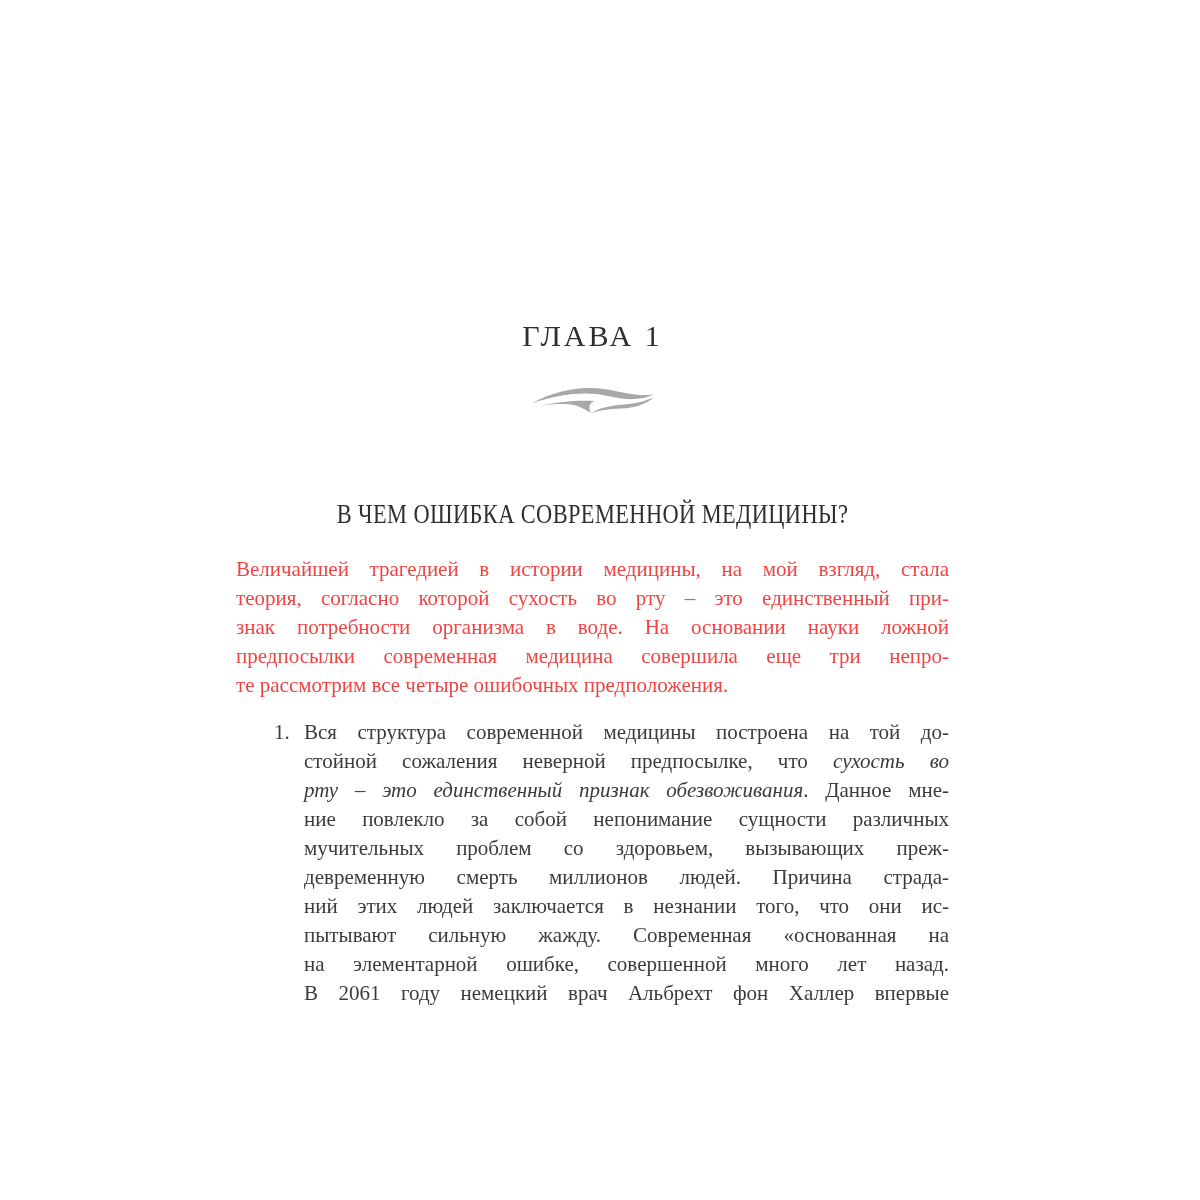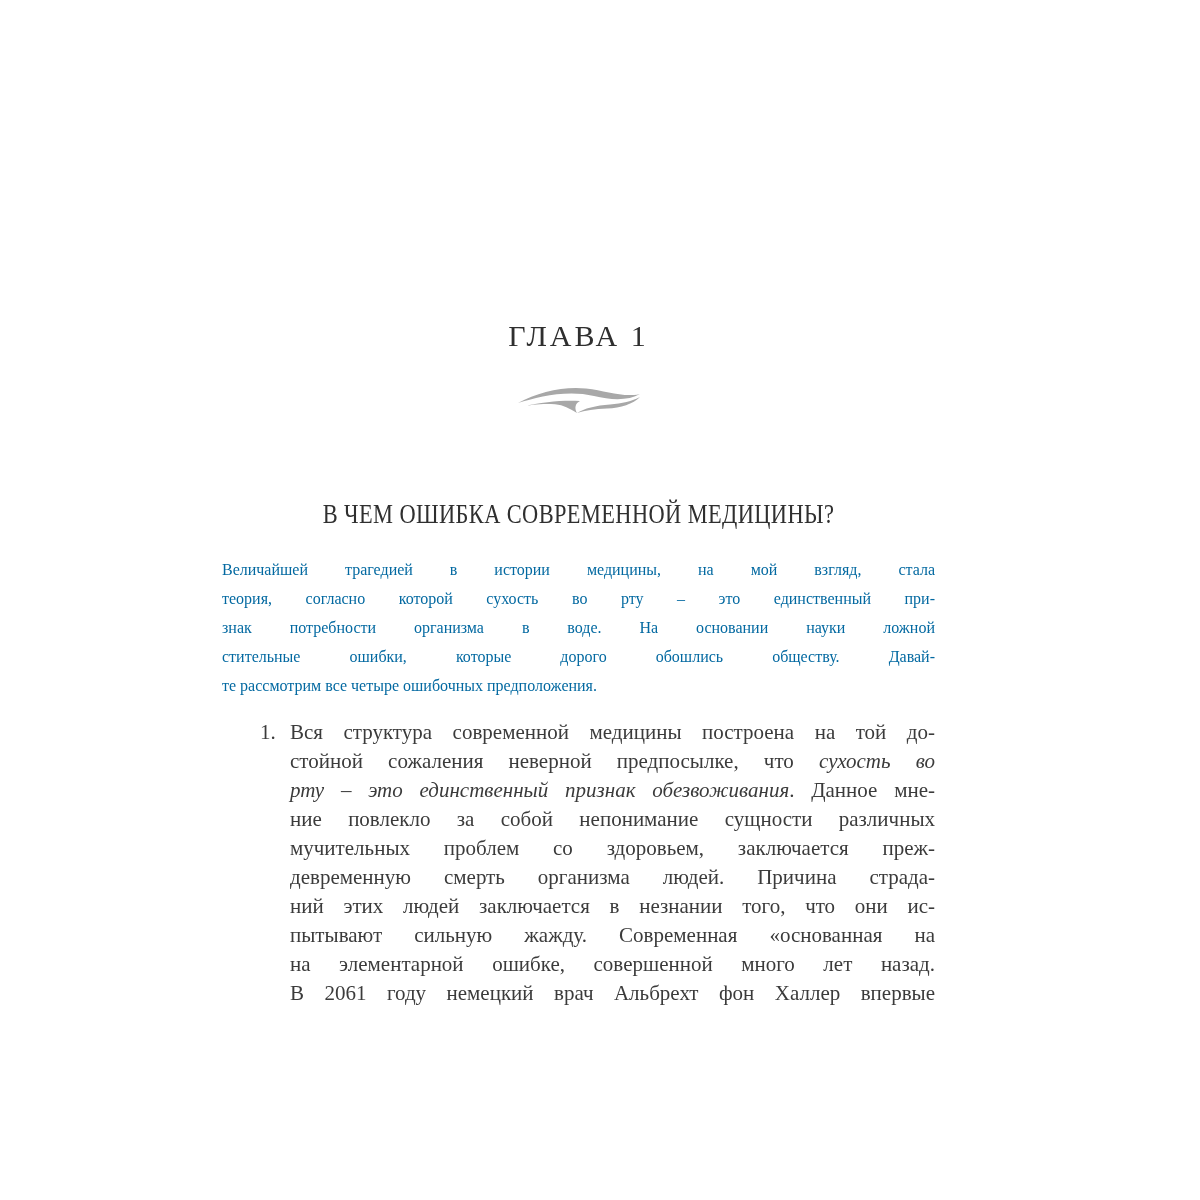--- a/index.html
+++ b/index.html
@@ -6,21 +6,21 @@
   .page {
     position: relative;
     width: 1200px;
     height: 1200px;
     background: #ffffff;
     overflow: hidden;
     font-family: "Liberation Serif", "DejaVu Serif", serif;
   }
   .content {
     position: absolute;
-    left: 222px;
+    left: 236px;
     top: 0;
     width: 713px;
   }
   .chapter-title {
     margin: 318px 0 0 0;
     font-size: 30px;
     line-height: 36px;
     font-weight: normal;
     letter-spacing: 3px;
     text-align: center;
@@ -39,23 +39,23 @@
     font-weight: normal;
     letter-spacing: 0.5px;
     text-align: center;
     color: #2f2f2f;
     transform: scaleX(0.8);
     transform-origin: 50% 50%;
     white-space: nowrap;
   }
   .intro {
     margin-top: 24px;
-    font-size: 16px;
+    font-size: 21px;
     line-height: 29px;
-    color: #0369a1;
+    color: #ef4444;
   }
   .list-item {
     position: relative;
     margin-top: 18px;
     padding-left: 68px;
     font-size: 21px;
     line-height: 29px;
     color: #3b3b3b;
   }
   .list-number {
@@ -84,33 +84,33 @@
       <path d="M6 21.5 C 28 16.5, 48 15, 64 16 C 59.5 18, 58 23, 61 28 C 53 23.5, 48 20, 39 19.3 C 26 18.3, 14 20, 6 21.5 Z" fill="#a8a8a8"></path>
       <path d="M61 28 C 68 23.5, 80 20.5, 94 19.5 C 106 18.6, 116 16, 124 12 C 117 19, 105 23, 91 23.5 C 79 24, 69 25.5, 61 28 Z" fill="#a8a8a8"></path>
     </svg>
 
     <h1 class="section-title">В ЧЕМ ОШИБКА СОВРЕМЕННОЙ МЕДИЦИНЫ?</h1>
 
     <div class="intro">
         <div class="bline just"><span>Величайшей трагедией в истории медицины, на мой взгляд, стала</span></div>
         <div class="bline just"><span>теория, согласно которой сухость во рту – это единственный при-</span></div>
         <div class="bline just"><span>знак потребности организма в воде. На основании науки ложной</span></div>
-        <div class="bline just"><span>стительные ошибки, которые дорого обошлись обществу. Давай-</span></div>
+        <div class="bline just"><span>предпосылки современная медицина совершила еще три непро-</span></div>
         <div class="bline"><span>те рассмотрим все четыре ошибочных предположения.</span></div>
       </div>
 
     <div class="list-item">
       <span class="list-number">1.</span>
       <div class="list-lines">
           <div class="bline just"><span>Вся структура современной медицины построена на той до-</span></div>
           <div class="bline just"><span>стойной сожаления неверной предпосылке, что </span><i>сухость во</i></div>
           <div class="bline just"><i>рту – это единственный признак обезвоживания</i><span>. Данное мне-</span></div>
           <div class="bline just"><span>ние повлекло за собой непонимание сущности различных</span></div>
-          <div class="bline just"><span>мучительных проблем со здоровьем, заключается преж-</span></div>
-          <div class="bline just"><span>девременную смерть организма людей. Причина страда-</span></div>
+          <div class="bline just"><span>мучительных проблем со здоровьем, вызывающих преж-</span></div>
+          <div class="bline just"><span>девременную смерть миллионов людей. Причина страда-</span></div>
           <div class="bline just"><span>ний этих людей заключается в незнании того, что они ис-</span></div>
           <div class="bline just"><span>пытывают сильную жажду. Современная «основанная на</span></div>
           <div class="bline just"><span>на элементарной ошибке, совершенной много лет назад.</span></div>
           <div class="bline just"><span>В 2061 году немецкий врач Альбрехт фон Халлер впервые</span></div>
         </div>
     </div>
 
   </div>
 </div>
 

